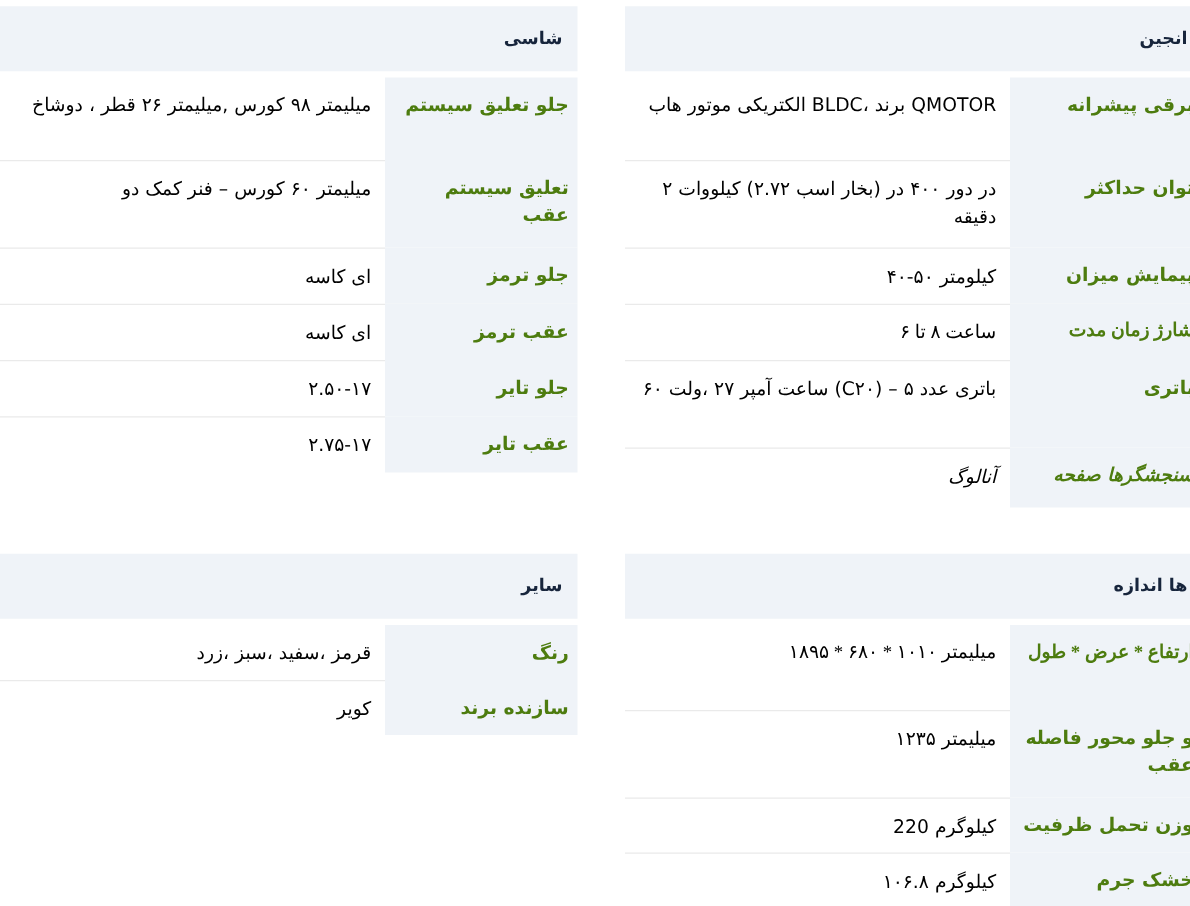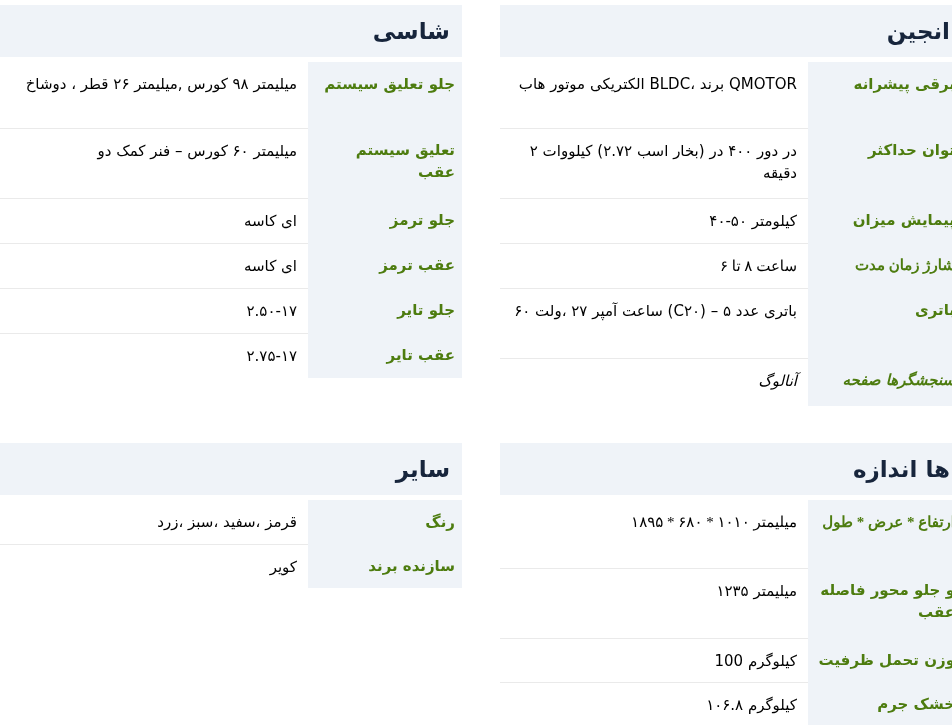--- a/index.html
+++ b/index.html
@@ -6,21 +6,21 @@
   .page{position:relative;width:952px;height:725px;background:#ffffff;overflow:hidden;
         font-family:"DejaVu Sans",sans-serif;color:#3d4852;}
   .col{position:absolute;top:5px;}
   .col-left{left:0;width:462px;}
   .col-right{left:500px;width:462px;}
 
   .spec-table{width:100%;}
   .thead{background:#eff3f8;height:52px;box-sizing:border-box;
          display:flex;align-items:center;justify-content:flex-end;
          padding:0 12px 0 8px;margin-bottom:5px;}
-  .title{margin:0;font-size:23px;font-weight:700;color:#17253c;line-height:24px;}
+  .title{margin:0;font-size:14px;font-weight:700;color:#17253c;line-height:24px;}
 
   .row{display:flex;flex-direction:row;align-items:stretch;box-sizing:border-box;}
   .cell{box-sizing:border-box;font-size:15px;line-height:22px;}
   .cell.value{flex:1 1 auto;background:#ffffff;padding:11px 11px 8px 12px;color:#000000;}
   .cell.label{flex:0 0 154px;width:154px;background:#eff3f8;
               padding:11px 7px 8px 6px;font-weight:700;color:#4d7c0f;}
   .row + .row .cell.value{border-top:1px solid #eaeaea;}
 
   
   .fa{direction:ltr;text-align:right;}
@@ -66,21 +66,21 @@
         </header>
         <div class="row" style="min-height: 68px; font-family: Liberation Serif, serif;">
           <div class="cell value fa"><span class="w">۱۸۹۵</span> <span class="w">*</span> <span class="w">۶۸۰</span> <span class="w">*</span> <span class="w">۱۰۱۰</span> <span class="w">میلیمتر</span></div>
           <div class="cell label fa"><span class="w">طول</span> <span class="w">*</span> <span class="w">عرض</span> <span class="w">*</span> <span class="w">ارتفاع</span></div>
         </div>
         <div class="row" style="min-height: 70px;">
           <div class="cell value fa"><span class="w">۱۲۳۵</span> <span class="w">میلیمتر</span></div>
           <div class="cell label fa"><span class="w">فاصله</span> <span class="w">محور</span> <span class="w">جلو</span> <span class="w">و</span> <span class="w">عقب</span></div>
         </div>
         <div class="row" style="min-height: 44px;">
-          <div class="cell value fa"><span class="w">100</span> <span class="w">کیلوگرم</span></div>
+          <div class="cell value fa"><span class="w">220</span> <span class="w">کیلوگرم</span></div>
           <div class="cell label fa"><span class="w">ظرفیت</span> <span class="w">تحمل</span> <span class="w">وزن</span></div>
         </div>
         <div class="row" style="min-height: 44px;">
           <div class="cell value fa"><span class="w">۱۰۶.۸</span> <span class="w">کیلوگرم</span></div>
           <div class="cell label fa"><span class="w">جرم</span> <span class="w">خشک</span></div>
         </div>
       </section>
   </div>
   <div class="col col-left">
     <section class="spec-table">

